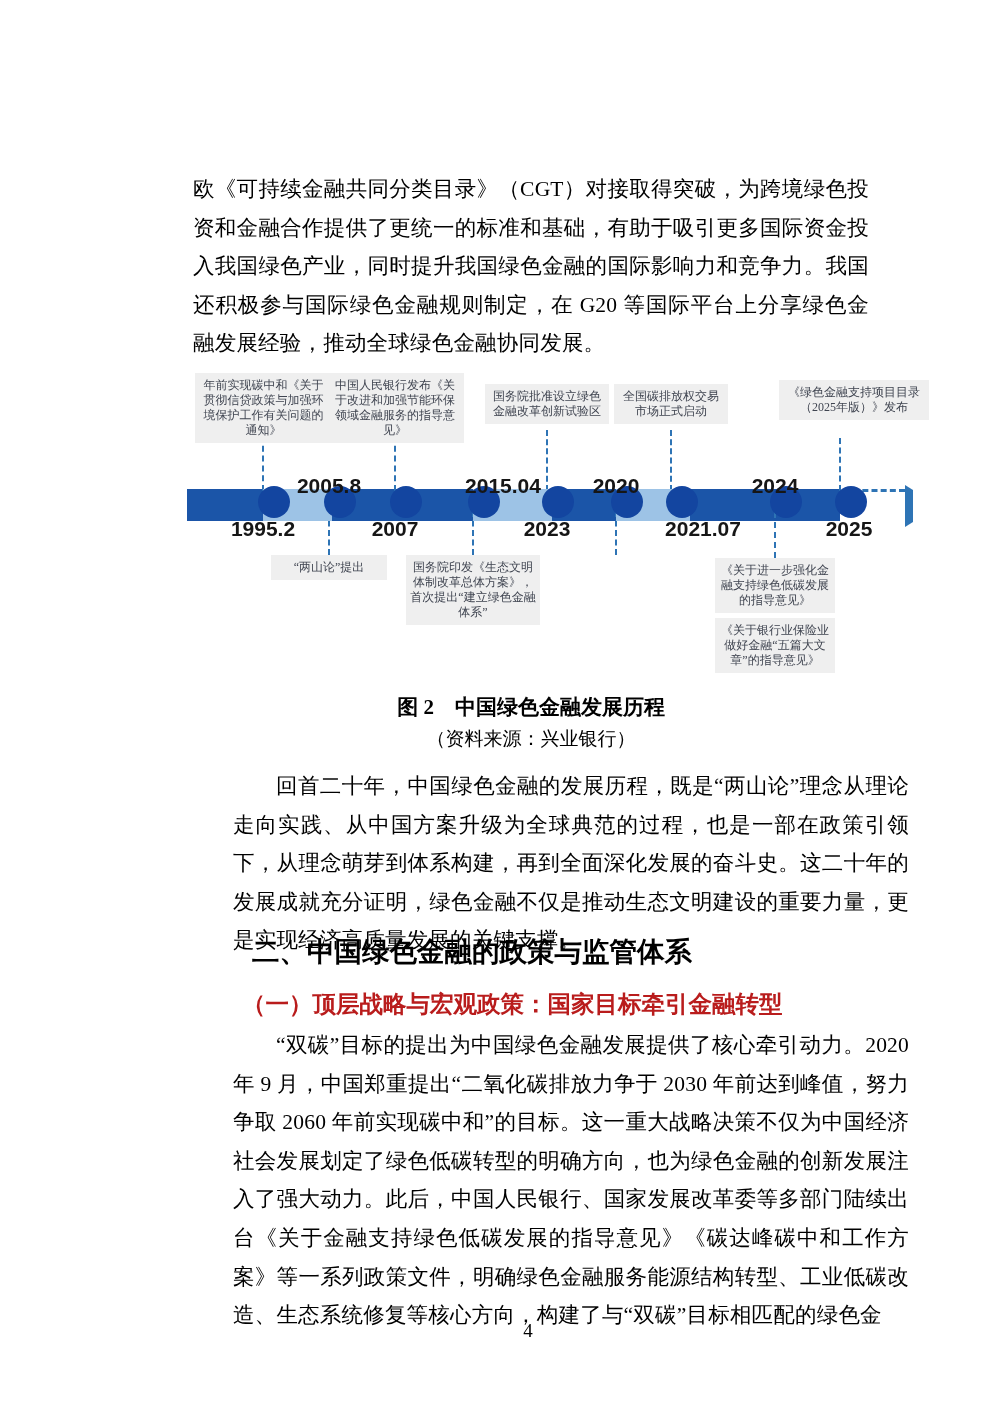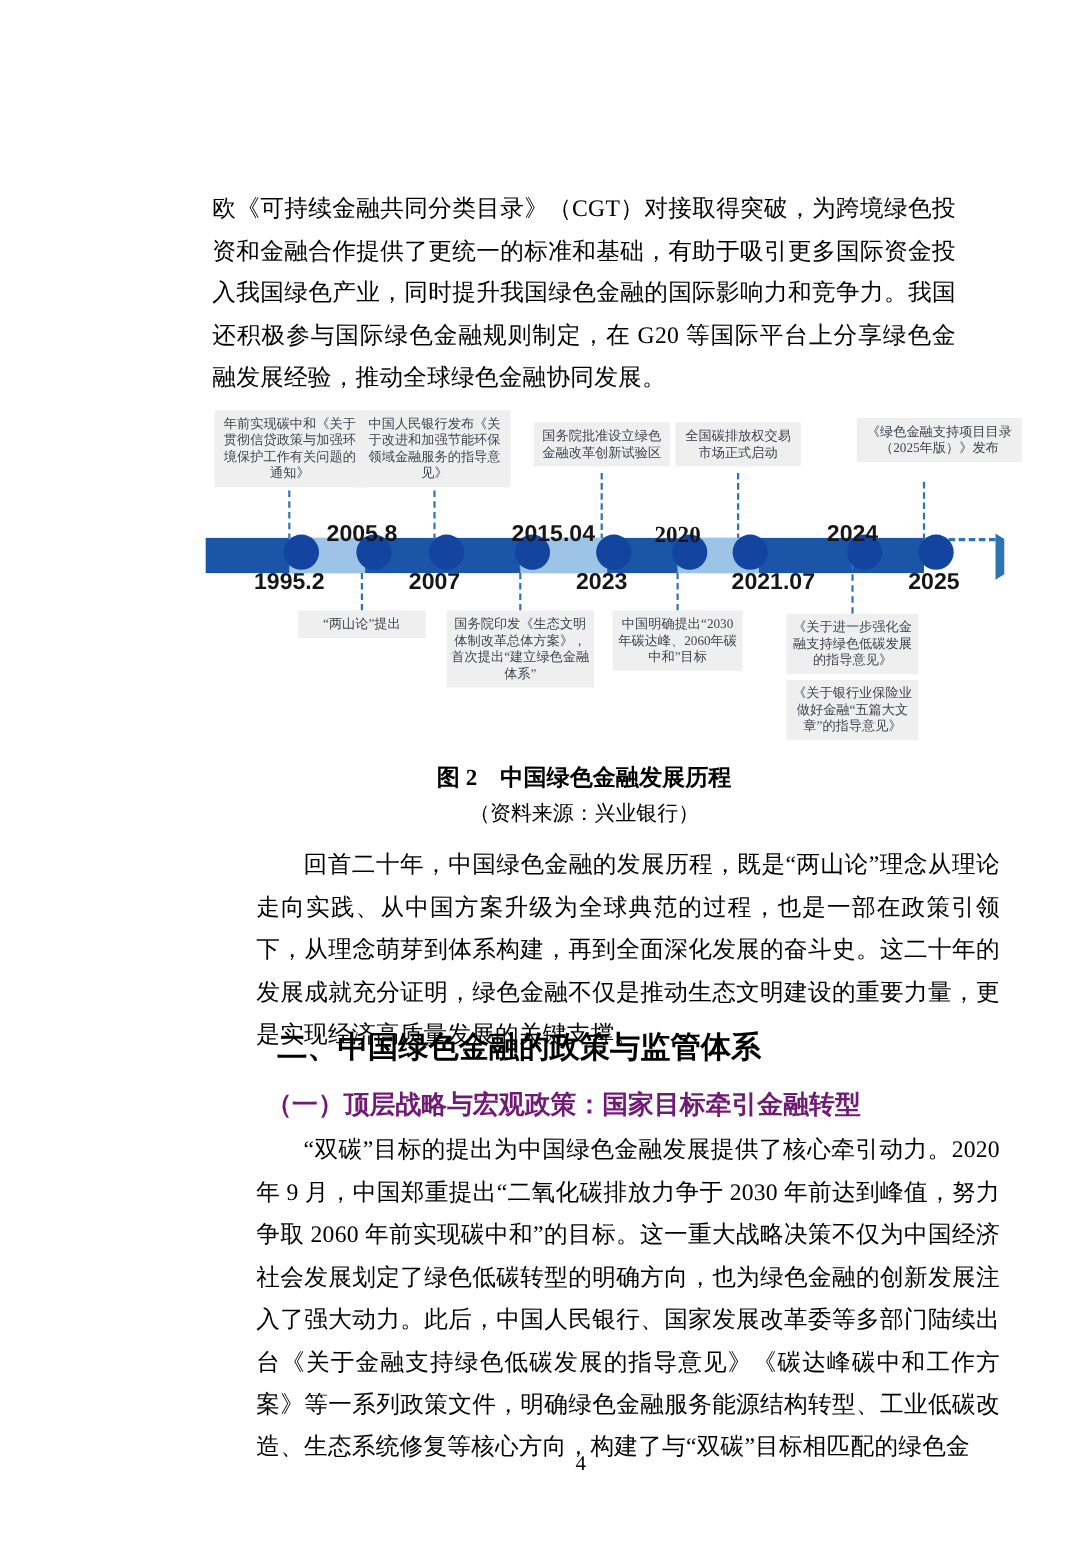--- a/index.html
+++ b/index.html
@@ -16,21 +16,21 @@
   }
   .indent { text-indent:2em;margin-left:40px; }
   .heading1 {
     position:absolute; left:204px; width:660px;
     font-family:"Liberation Sans","DejaVu Sans",sans-serif;
     font-weight:700; font-size:27.5px; color:#000;
   }
   .heading2 {
     position:absolute; left:194px; width:680px;
     font-family:"Liberation Sans","DejaVu Sans",sans-serif;
-    font-weight:700; font-size:23.5px; color:#701a75;
+    font-weight:700; font-size:23.5px; color:#b91c1c;
   }
   .caption { position:absolute; left:145px; width:708px; text-align:center; font-weight:700; font-size:21px; }
   .source  { position:absolute; left:145px; width:708px; text-align:center; font-size:19px; }
   .pagenum { position:absolute; left:0; width:992px; text-align:center; font-size:19px; }
 
   
   .figure { position:absolute; left:140px; top:338px; width:748px; height:300px; }
   .axis   { position:absolute; left:15px; top:119px; width:653px; height:3px; background:#1b55a8; }
   .axis-light { position:absolute; top:119px; height:3px; background:#9dc3e6; z-index:2; }
   .axis-tail { position:absolute; left:672px; top:119px; width:61px; height:0; border-top:3px dashed #2e74b5; }
@@ -96,23 +96,22 @@
     <div class="ebox" style="left:234px; top:185px; width:134px;">国务院印发《生态文明体制改革总体方案》，首次提出“建立绿色金融体系”</div>
     <div class="dot" style="left:301px;"></div>
     <div class="date date-above" style="left:315px;margin-left:16px;">2015.04</div>
 
     <div class="conn conn-up" style="left:375px;"></div>
     <div class="ebox" style="left:313px; top:14px; width:124px;">国务院批准设立绿色金融改革创新试验区</div>
     <div class="dot" style="left:375px;"></div>
     <div class="date date-below" style="left:375px;">2023</div>
 
     <div class="conn conn-down" style="left:444px;"></div>
-    <div class="ebox" style="left:385px; top:185px; width:118px;">中国明确提出“2030年碳达峰、2060年碳中和”目标</div>
     <div class="dot" style="left:444px;"></div>
-    <div class="date date-above" style="left:444px;font-family:Liberation Serif, serif;">2020</div>
+    <div class="date date-above" style="left:444px;">2020</div>
 
     <div class="conn conn-up" style="left:499px;"></div>
     <div class="ebox" style="left:442px; top:14px; width:114px;">全国碳排放权交易市场正式启动</div>
     <div class="dot" style="left:499px;"></div>
     <div class="date date-below" style="left:499px;margin-left:32px;">2021.07</div>
 
     <div class="conn conn-down" style="left:603px; height:66px;"></div>
     <div class="ebox" style="left:543px; top:188px; width:120px;">《关于进一步强化金融支持绿色低碳发展的指导意见》</div>
     <div class="ebox" style="left:543px; top:248px; width:120px;">《关于银行业保险业做好金融“五篇大文章”的指导意见》</div>
     <div class="dot" style="left:603px;"></div>

